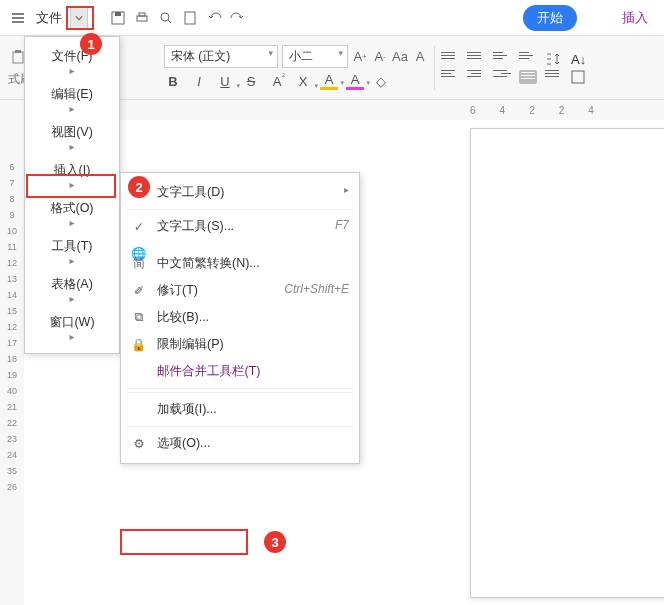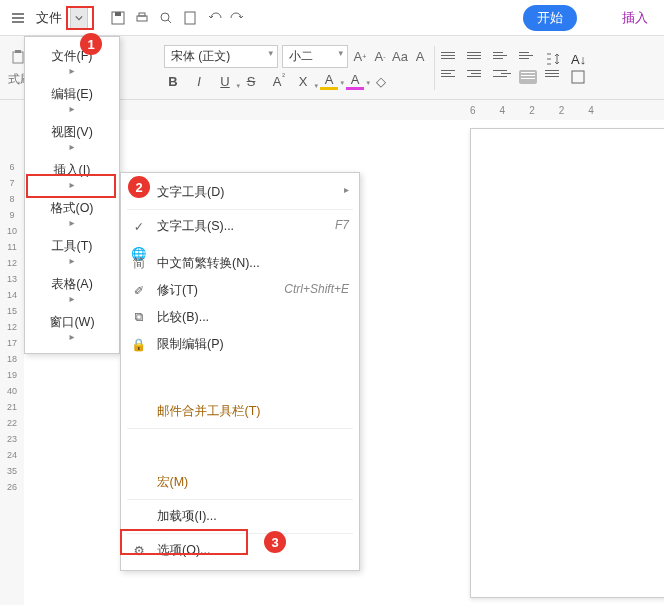--- a/index.html
+++ b/index.html
@@ -41,21 +41,21 @@
     .paper { position: absolute; left: 470px; top: 128px; width: 200px; height: 470px; background: #fff; border: 1px solid #ccc; box-shadow: 0 2px 4px rgba(0,0,0,.1); }
     
     .menu1 { position: absolute; left: 24px; top: 36px; width: 96px; background: #fff; border: 1px solid #ccc; box-shadow: 2px 2px 6px rgba(0,0,0,.15); padding: 6px 0; z-index: 10; }
     .menu1-item { padding: 5px 10px; display: flex; justify-content: space-between; align-items: center; font-size: 12.5px; flex-direction: column; }
     .menu1-item .arr { font-size: 10px; color: #888; }
     .menu2 { position: absolute; left: 120px; top: 172px; width: 240px; background: #fff; border: 1px solid #ccc; box-shadow: 2px 2px 6px rgba(0,0,0,.15); padding: 6px 0; z-index: 10; }
     .menu2-item { padding: 5px 10px 5px 36px; display: flex; position: relative; font-size: 12.5px; }
     .menu2-item .ico { position: absolute; left: 10px; width: 16px; height: 16px; display: flex; align-items: center; justify-content: center; color: #666; }
     .menu2-item .sc { margin-left: auto; color: #888; font-size: 12px; font-style: italic; }
     .menu2-item .arr { margin-left: auto; font-size: 10px; color: #888; }
-    .menu2-item.disabled { color: #a16207; margin-top: 40px; }
+    .menu2-item.disabled { color: #701a75; }
     .menu2-sep { border-top: 1px solid #eee; margin: 3px 6px; }
     
     .annot { position: absolute; border: 2.5px solid #e8352e; z-index: 20; pointer-events: none; }
     .annot-circle { position: absolute; width: 22px; height: 22px; border-radius: 50%; background: #e8352e; color: #fff; display: flex; align-items: center; justify-content: center; font-size: 13px; font-weight: bold; z-index: 21; pointer-events: none; }
   </style>
 </head>
 <body>
 
 <div class="top-toolbar">
   <div class="tb-icon">
@@ -323,23 +323,20 @@
       <span>比较(B)...</span>
     </div>
   <div class="menu2-item">
       <span class="ico">🔒</span>
       <span>限制编辑(P)</span>
     </div>
   <div class="menu2-item disabled">
       <span>邮件合并工具栏(T)</span>
     </div>
   <div class="menu2-sep"></div>
-  <div class="menu2-item disabled">
-      <span>宏(M)</span>
-    </div>
   <div class="menu2-sep"></div>
   <div class="menu2-item">
       <span>加载项(I)...</span>
     </div>
   <div class="menu2-sep"></div>
   <div class="menu2-item">
       <span class="ico">⚙</span>
       <span>选项(O)...</span>
     </div>
 </div>

